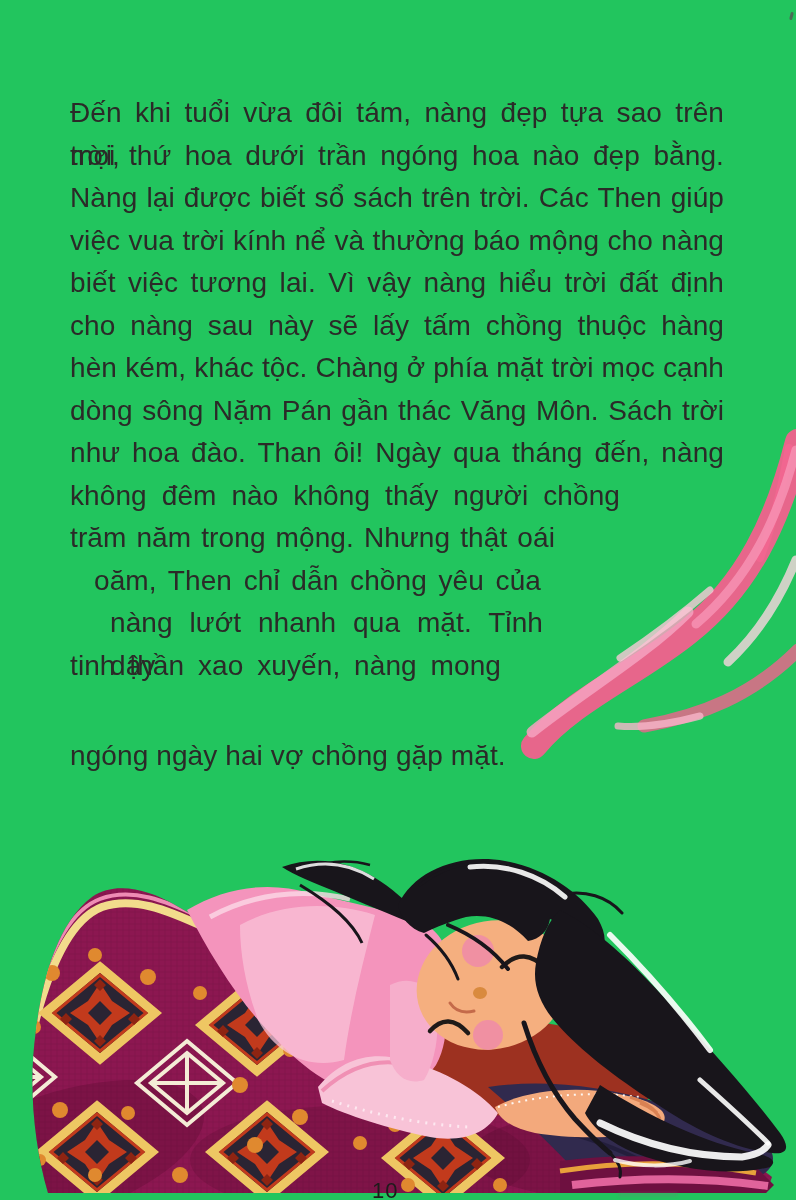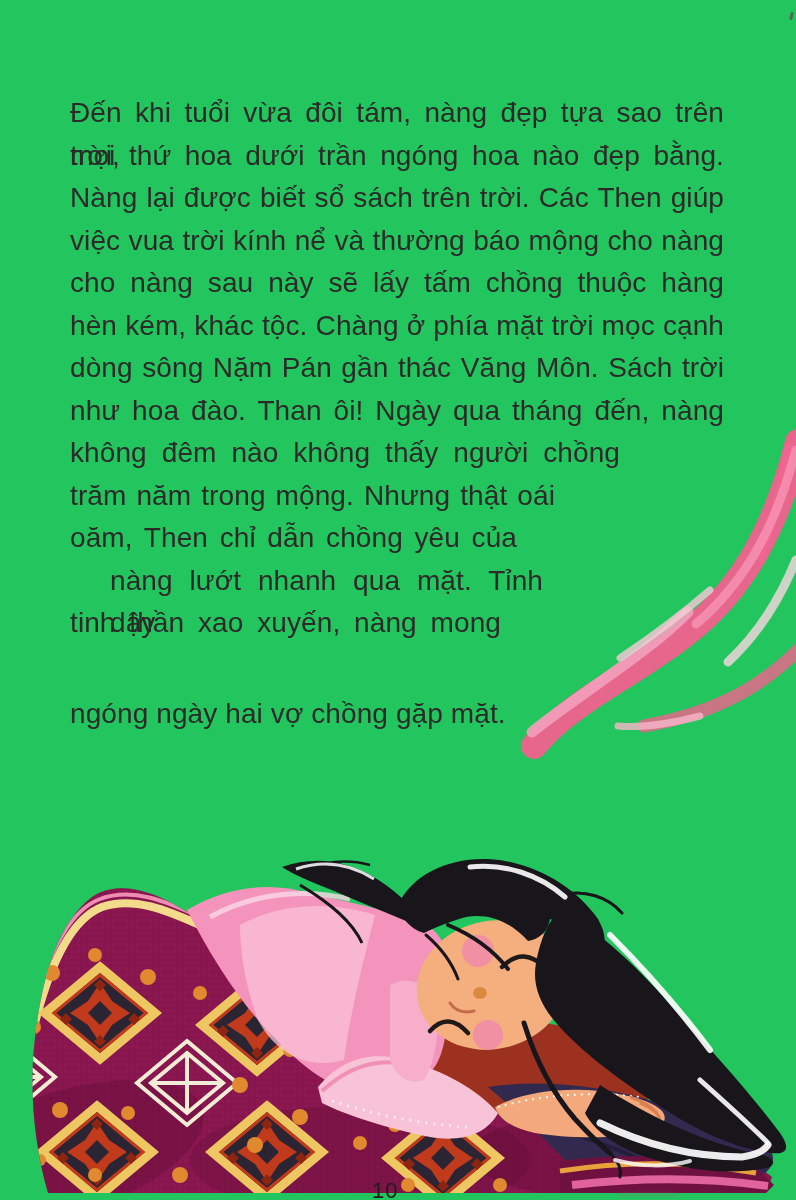--- a/index.html
+++ b/index.html
@@ -17,21 +17,21 @@
   .ln{
     font-size:28px;line-height:42.5px;height:42.5px;
     color:#2b2a28;
     text-align:justify;text-align-last:justify;
     letter-spacing:0.1px;
     overflow:visible;white-space:normal;
   }
   .w-full{width:654px;}
   .w-11{width:550px;}
   .w-12{width:485px;}
-  .w-13{width:447px;}
+  .w-13{width:447px;margin-left:24px;}
   .w-14{width:433px;margin-left:40px;}
   .w-15{width:431px;}
   .ln-last{width:654px;text-align:left;text-align-last:left;margin-top:48px;}
   
   .swoosh{position:absolute;left:498px;top:418px;width:298px;height:362px;}
   .illustration{position:absolute;left:0px;top:855px;width:796px;height:345px;}
   .page-number{
     position:absolute;left:372px;top:1158px;width:60px;
     font-size:22px;color:#1d1c1b;letter-spacing:1px;
     text-align:left;
@@ -51,20 +51,21 @@
 
 <div class="page">
 
   <div class="speck"></div>
 
   <div class="text-block">
     <div class="ln w-full">Đến khi tuổi vừa đôi tám, nàng đẹp tựa sao trên trời,</div>
     <div class="ln w-full">mọi thứ hoa dưới trần ngóng hoa nào đẹp bằng.</div>
     <div class="ln w-full">Nàng lại được biết sổ sách trên trời. Các Then giúp</div>
     <div class="ln w-full">việc vua trời kính nể và thường báo mộng cho nàng</div>
+    <div class="ln w-full">biết việc tương lai. Vì vậy nàng hiểu trời đất định</div>
     <div class="ln w-full">cho nàng sau này sẽ lấy tấm chồng thuộc hàng</div>
     <div class="ln w-full">hèn kém, khác tộc. Chàng ở phía mặt trời mọc cạnh</div>
     <div class="ln w-full">dòng sông Nặm Pán gần thác Văng Môn. Sách trời</div>
     <div class="ln w-full">như hoa đào. Than ôi! Ngày qua tháng đến, nàng</div>
     <div class="ln w-11">không đêm nào không thấy người chồng</div>
     <div class="ln w-12">trăm năm trong mộng. Nhưng thật oái</div>
     <div class="ln w-13">oăm, Then chỉ dẫn chồng yêu của</div>
     <div class="ln w-14">nàng lướt nhanh qua mặt. Tỉnh dậy</div>
     <div class="ln w-15">tinh thần xao xuyến, nàng mong</div>
     <div class="ln ln-last">ngóng ngày hai vợ chồng gặp mặt.</div>

